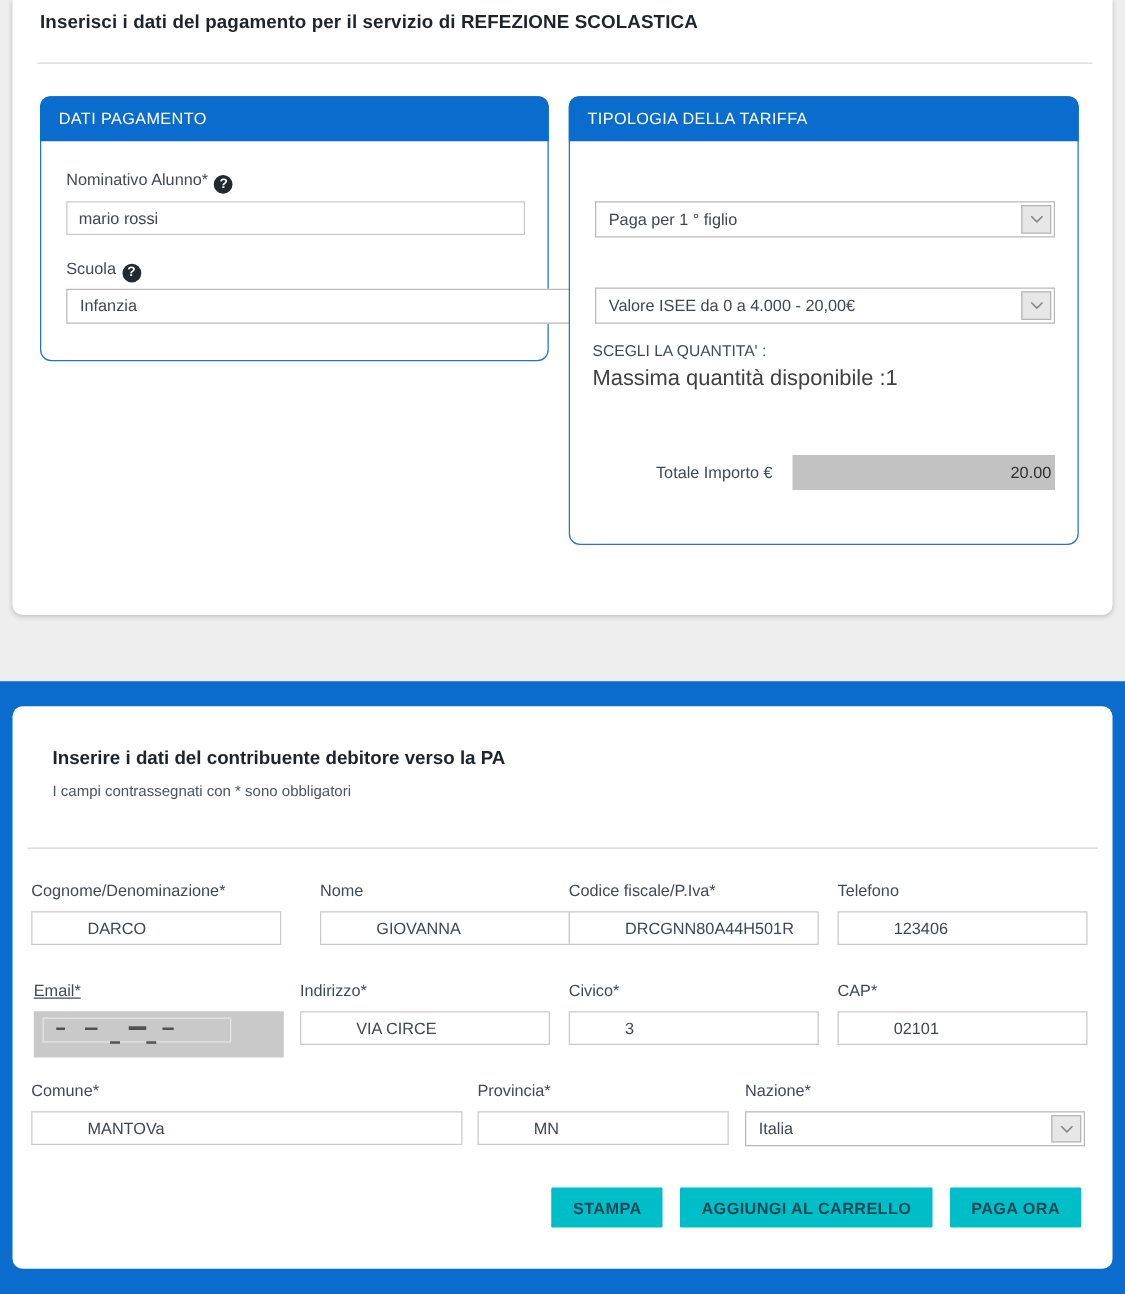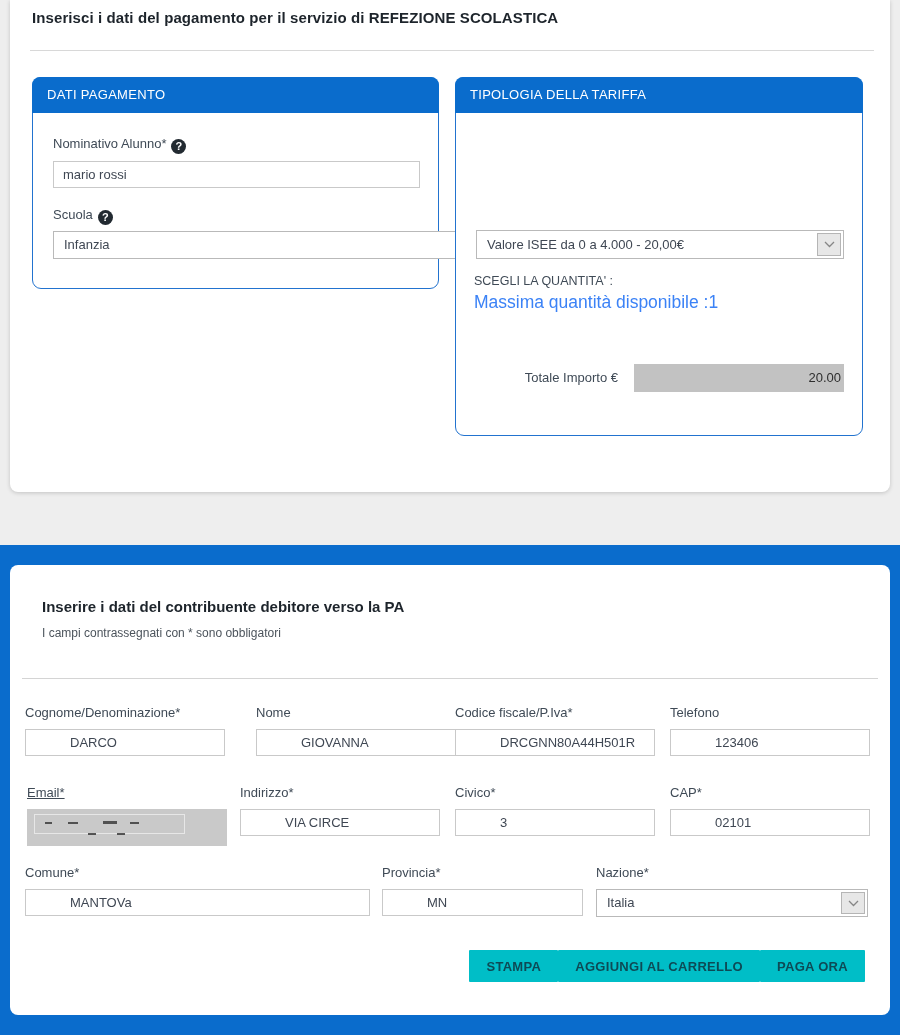--- a/index.html
+++ b/index.html
@@ -58,21 +58,21 @@
   }
   .sel .sel-text { position:absolute; left:10px; top:0; line-height:26px; right:30px;
     overflow:hidden; white-space:nowrap; }
   .sel .sel-btn {
     position:absolute; top:2px; right:2px; bottom:2px; width:24px;
     background:#e7e7e7; border:1px solid #b5b5b5;
     display:flex; align-items:center; justify-content:center;
   }
 
   .scegli-label  { position:absolute; left:18px; top:196px; font-size:12.5px; color:#3f4a56; }
-  .massima-label { position:absolute; left:18px; top:214px; font-size:17.5px; color:#3b82f6; }
+  .massima-label { position:absolute; left:18px; top:214px; font-size:17.5px; color:#404040; }
   .totale-label  { position:absolute; left:20px; top:292px; width:142px; text-align:right;
                    font-size:13px; color:#3f4a56; }
   .totale-input  {
     position:absolute; left:178px; top:286px; width:210px; height:28px;
     background:#c2c2c2; border:none; font-family:"Liberation Sans", sans-serif;
     font-size:13px; color:#2e2e2e; text-align:right; padding:0 3px; line-height:28px;
   }
 
   
   .blue-section {
@@ -101,21 +101,21 @@
   .redacted i { position:absolute; background:#3c3c3c; opacity:.85; }
   .redacted .r1 { left:18px;  top:13px; width:7px;  height:2px; }
   .redacted .r2 { left:41px;  top:13px; width:10px; height:2px; }
   .redacted .r3 { left:76px;  top:12px; width:14px; height:3px; }
   .redacted .r4 { left:103px; top:13px; width:9px;  height:2px; }
   .redacted .r5 { left:61px;  top:24px; width:8px;  height:2px; }
   .redacted .r6 { left:90px;  top:24px; width:8px;  height:2px; }
 
   
   .btn-row {
-    position:absolute; right:25px; top:385px; display:flex; gap:0;
+    position:absolute; right:25px; top:385px; display:flex; gap:14px;
   }
   .btn {
     height:32px; background:#00bec7; border:none; border-radius:1px;
     color:#0d4a55; font-family:"Liberation Sans", sans-serif;
     font-size:13px; font-weight:bold; letter-spacing:.3px;
     padding:0 17px; cursor:pointer;
   }
 </style>
 </head>
 <body>
@@ -143,20 +143,28 @@
         <svg width="11" height="7" viewBox="0 0 11 7">
             <path d="M1 1 L5.5 5.5 L10 1" stroke="#868686" stroke-width="1.3" fill="none"></path>
           </svg>
       </span>
     </div>
   </div>
 
   <div class="panel panel-tariffa">
     <div class="panel-header">TIPOLOGIA DELLA TARIFFA</div>
 
+    <div class="sel" style="left:20px; top:83px; width:368px; height:29px;">
+      <span class="sel-text" style="line-height:27px;">Paga per 1 ° figlio</span>
+      <span class="sel-btn">
+        <svg width="11" height="7" viewBox="0 0 11 7">
+            <path d="M1 1 L5.5 5.5 L10 1" stroke="#868686" stroke-width="1.3" fill="none"></path>
+          </svg>
+      </span>
+    </div>
 
     <div class="sel" style="left:20px; top:152px; width:368px; height:29px;">
       <span class="sel-text" style="line-height:27px;">Valore ISEE da 0 a 4.000 - 20,00€</span>
       <span class="sel-btn">
         <svg width="11" height="7" viewBox="0 0 11 7">
             <path d="M1 1 L5.5 5.5 L10 1" stroke="#868686" stroke-width="1.3" fill="none"></path>
           </svg>
       </span>
     </div>
 

